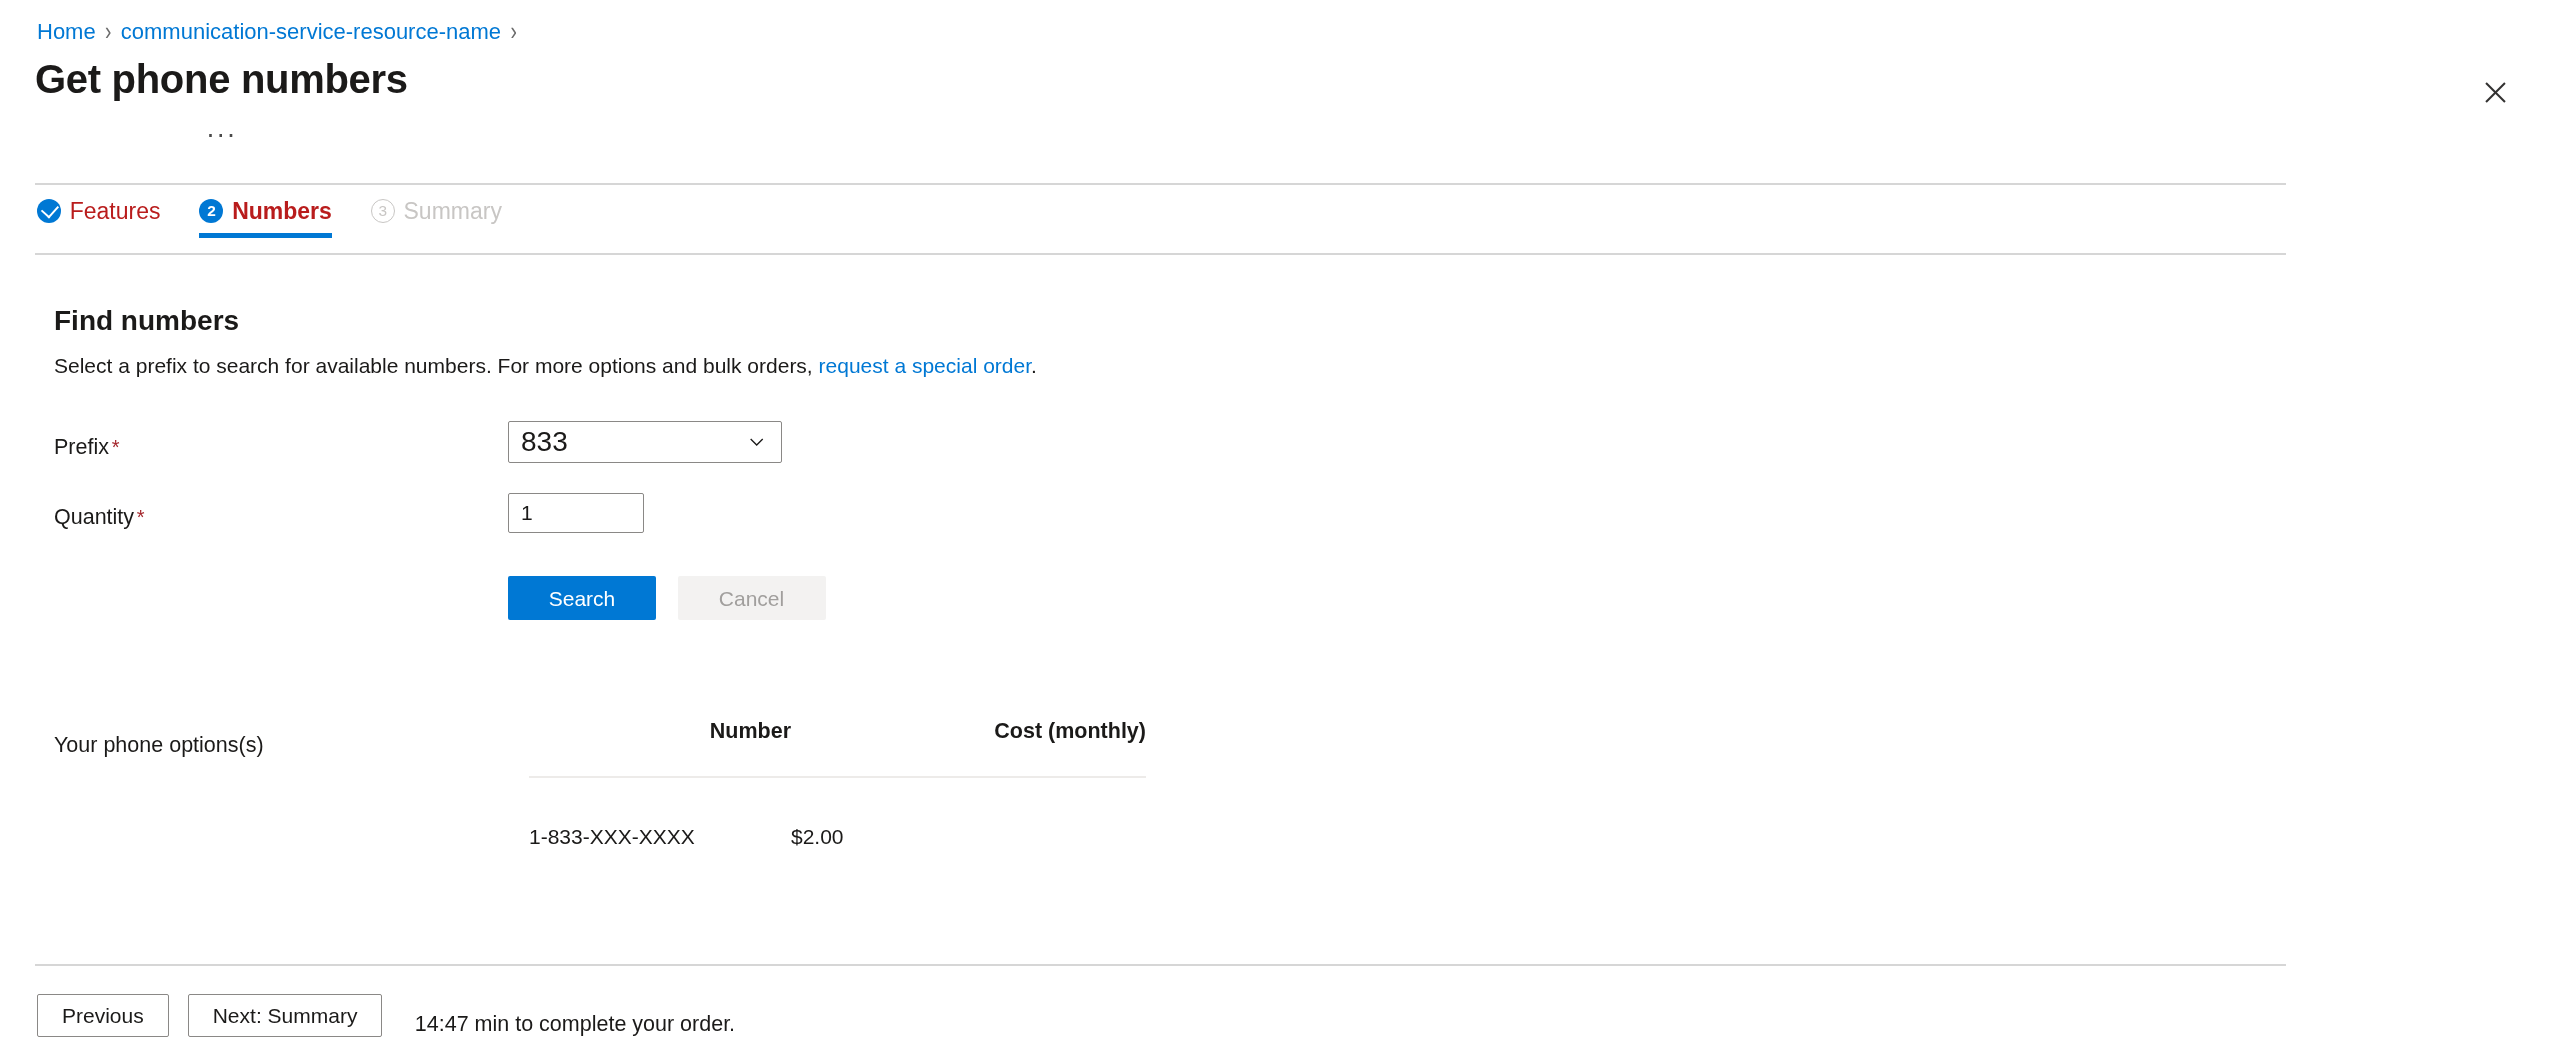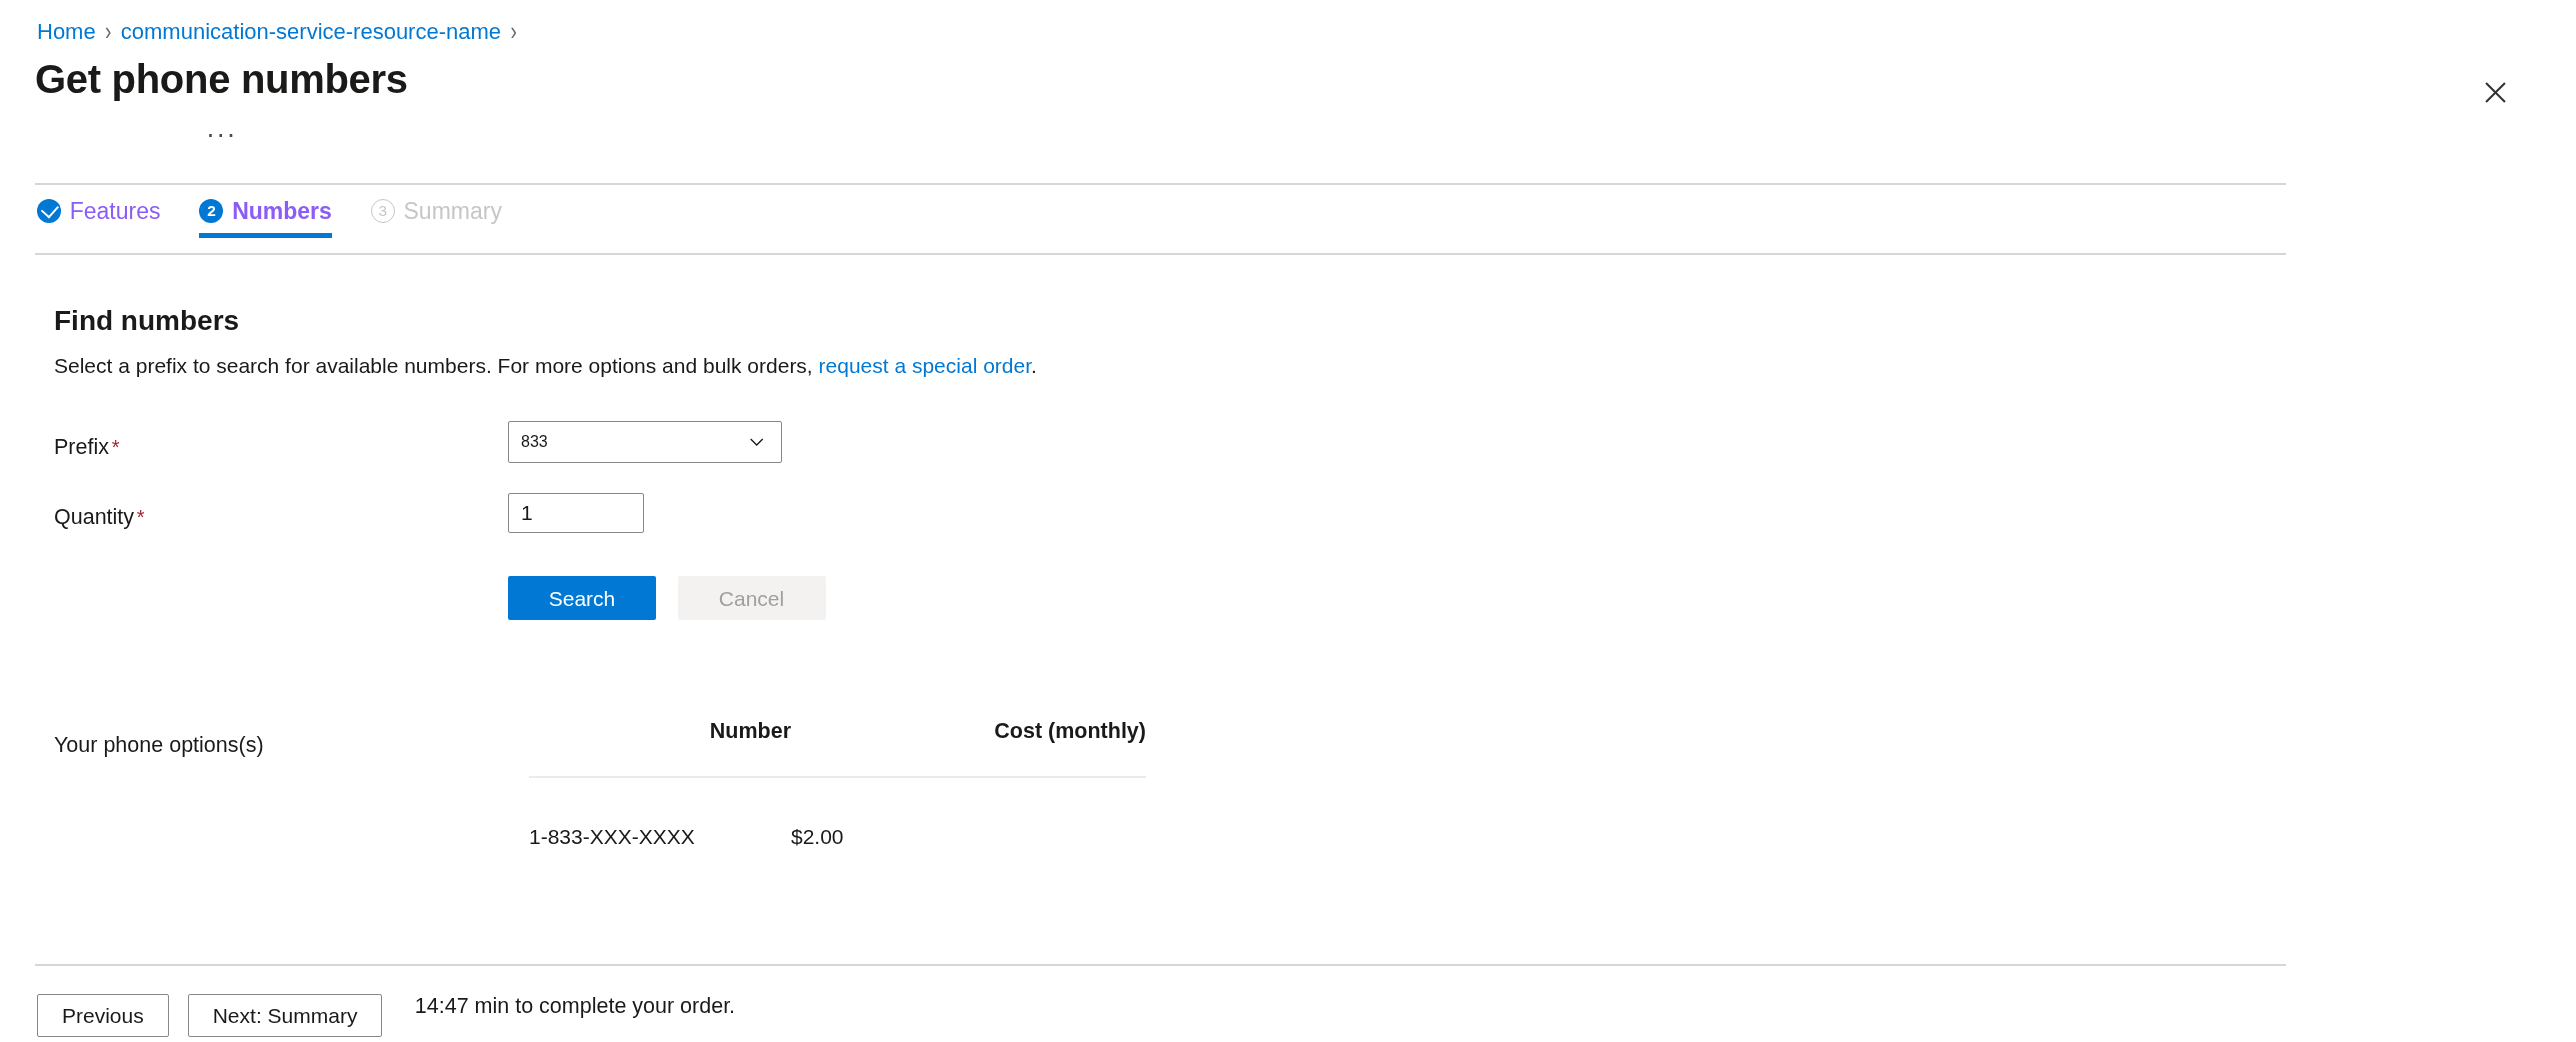--- a/index.html
+++ b/index.html
@@ -114,21 +114,21 @@
     gap: 8.7px;
     padding: 0 20px 14.8px 0;
     position: relative;
     cursor: pointer;
     white-space: nowrap;
   }
   .tab + .tab { margin-left: 19px; }
   .tab-label {
     font-size: 23px;
     font-weight: 600;
-    color: #8b5cf6;
+    color: #b91c1c;
     line-height: 1;
   }
   .tab.done .tab-label { font-weight: 400; }
   .tab.disabled { cursor: default; }
   .tab.disabled .tab-label { color: #c8c6c4; font-weight: 400; }
 
   .tab-badge {
     width: 24px;
     height: 24px;
     border-radius: 50%;
@@ -220,21 +220,21 @@
   }
   .select-prefix {
     top: 421px;
     width: 274px;
     height: 42px;
     padding: 0 12px 0 12px;
     justify-content: space-between;
     cursor: pointer;
   }
   .select-value {
-    font-size: 16px;
+    font-size: 28px;
     color: #1b1a19;
     line-height: 1;
   }
   .chev {
     width: 17.4px;
     height: 17.4px;
     margin-right: 4px;
     flex: 0 0 auto;
   }
   .input-quantity {
@@ -320,21 +320,21 @@
     white-space: nowrap;
   }
   .col-number { width: 262px; }
 
   
   .footer {
     position: absolute;
     left: 37px;
     top: 994px;
     display: flex;
-    align-items: flex-start;
+    align-items: flex-end;
     gap: 19px;
   }
   .btn-secondary {
     height: 43px;
     min-width: 0;
     padding: 0 24px;
     background: #ffffff;
     color: #1b1a19;
     border: 1.3px solid #8a8886;
     border-radius: 2px;

